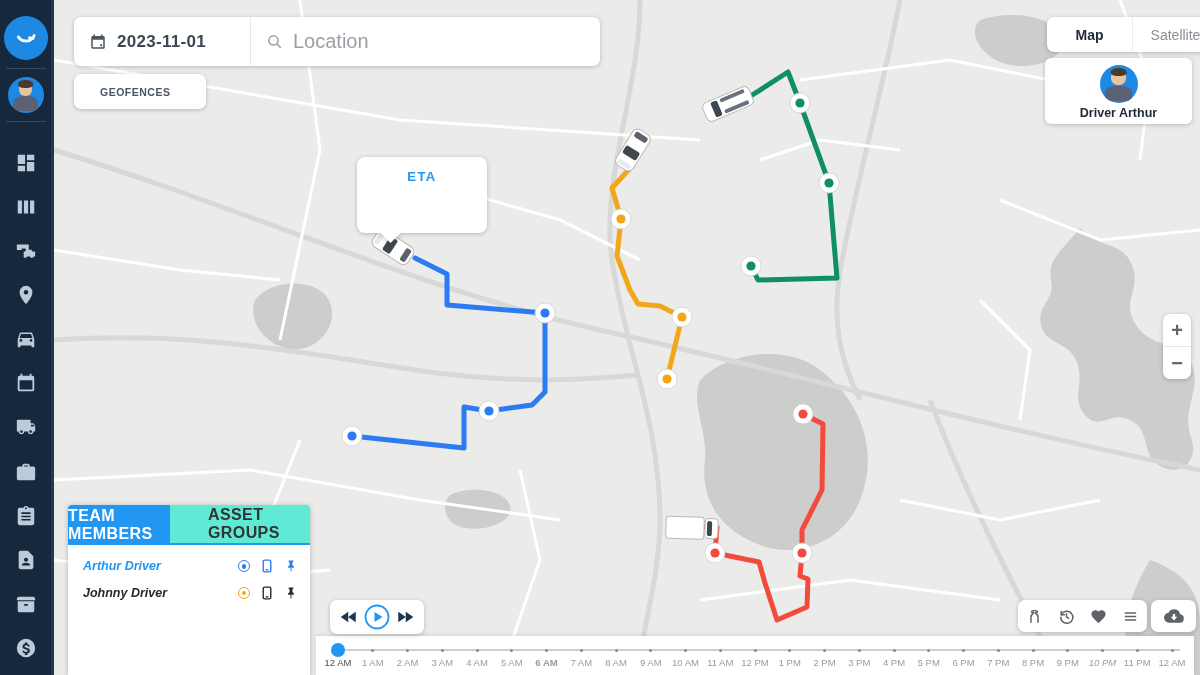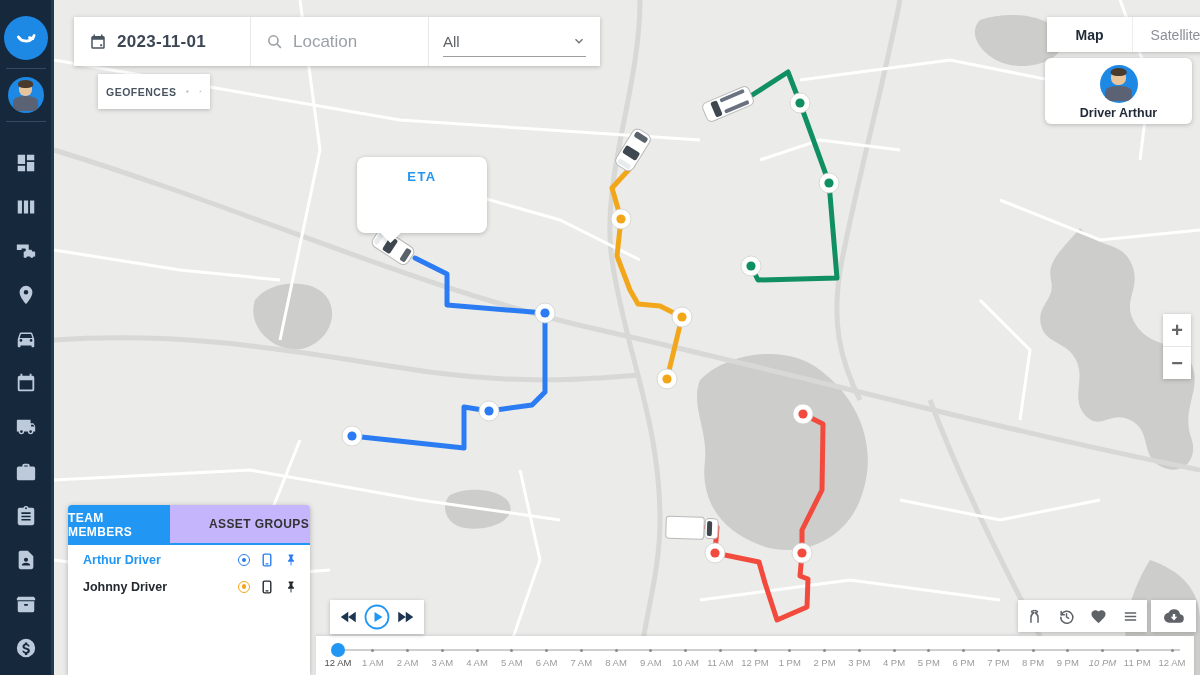--- a/index.html
+++ b/index.html
@@ -1,19 +1,19 @@
 <!DOCTYPE html>
 <html><head>
 <meta charset="utf-8">
 <style>
   html,body{margin:0;padding:0;background:#ddd;}
   #stage{position:relative;width:1200px;height:675px;overflow:hidden;
          font-family:"Liberation Sans",sans-serif;background:#ebebe9;}
   svg{display:block;}
-  .card{position:absolute;background:#fff;border-radius:0;
+  .card{position:absolute;background:#fff;border-radius:7px;
         box-shadow:0 1px 4px rgba(60,64,67,.3);}
   
   #sidebar{position:absolute;left:0;top:0;width:54px;height:675px;background:#16283c;
            border-right:3px solid #223952;box-sizing:border-box;z-index:40;
            display:flex;flex-direction:column;align-items:center;}
   #logo{width:44px;height:44px;border-radius:50%;background:#1e88e5;margin-top:16px;
         display:flex;align-items:center;justify-content:center;}
   .sb-div{width:40px;height:1px;background:#34495f;margin:8px 0;}
   #side-avatar{width:36px;height:36px;border-radius:50%;background:#1e88e5;overflow:hidden;position:relative;}
   #nav{display:flex;flex-direction:column;align-items:center;justify-content:space-between;
@@ -25,30 +25,30 @@
   .face .head{width:38%;height:38%;background:#e8c49c;border-radius:45%;margin:14% auto 0;}
   .face .hair{position:absolute;top:8%;left:50%;transform:translateX(-50%);width:44%;height:22%;
               background:#4a3a2c;border-radius:50% 50% 40% 40%;}
   .face .body{width:72%;height:40%;background:#5a6273;border-radius:40% 40% 0 0;margin:2% auto 0;}
   
   #topbar{left:74px;top:17px;width:526px;height:49px;display:flex;align-items:stretch;z-index:30;}
   .tb-sec{display:flex;align-items:center;box-sizing:border-box;}
   #tb-date{width:176px;padding-left:15px;gap:10px;}
   #tb-date .val{font-size:17px;font-weight:bold;color:#3c4654;letter-spacing:.3px;}
   #tb-loc{width:178px;border-left:1px solid #e8e8e8;padding-left:15px;gap:8px;}
-  #tb-loc input{border:none;outline:none;font-size:17px;width:120px;color:#1d4ed8;
+  #tb-loc input{border:none;outline:none;font-size:20px;width:120px;color:#1d4ed8;
                 font-family:"Liberation Sans",sans-serif;background:transparent;}
   #tb-loc input::placeholder{color:#9aa0a6;}
   #tb-all{width:172px;border-left:1px solid #e8e8e8;padding:0 14px;}
   #tb-all .sel{flex:1;border-bottom:1px solid #9e9e9e;display:flex;align-items:center;
                justify-content:space-between;height:30px;cursor:pointer;}
   #tb-all .sel span{font-size:15px;color:#5f6368;}
   
-  #geofences{left:74px;top:74px;width:112px;height:35px;display:flex;align-items:center;
-             padding:0 8px;box-sizing:border-box;gap:10px;z-index:30;margin-left:24px;}
+  #geofences{left:74px;top:74px;width:132px;height:35px;display:flex;align-items:center;
+             padding:0 26px;box-sizing:border-box;gap:10px;z-index:30;}
   #geofences .lbl{font-size:10.5px;font-weight:bold;color:#4a5562;letter-spacing:.5px;flex:1;}
   #geofences svg{width:17px;height:17px;color:#5f6368;cursor:pointer;}
   
   #maptoggle{left:1047px;top:17px;width:171px;height:35px;display:flex;z-index:30;}
   #maptoggle .opt{flex:1;display:flex;align-items:center;justify-content:center;font-size:14px;cursor:pointer;}
   #maptoggle .opt.active{font-weight:bold;color:#1f2937;}
   #maptoggle .opt.inactive{color:#8a8f98;border-left:1px solid #ececec;}
   
   #drivercard{left:1045px;top:58px;width:147px;height:66px;border-radius:6px;z-index:30;
               display:flex;flex-direction:column;align-items:center;cursor:pointer;}
@@ -63,26 +63,26 @@
             transform:rotate(45deg);box-shadow:3px 3px 4px rgba(60,64,67,.15);}
   
   #zoomctrl{left:1163px;top:314px;width:28px;height:65px;display:flex;flex-direction:column;z-index:30;}
   #zoomctrl div{flex:1;display:flex;align-items:center;justify-content:center;font-size:20px;
                 color:#666;cursor:pointer;font-weight:bold;}
   #zoomctrl .zin{border-bottom:1px solid #e6e6e6;}
   
   #teampanel{position:absolute;left:68px;top:505px;width:242px;bottom:0;z-index:35;
              box-shadow:0 1px 5px rgba(60,64,67,.35);border-radius:4px 4px 0 0;overflow:hidden;}
   #teamtabs{display:flex;height:40px;}
-  .ttab{flex:1;display:flex;align-items:center;justify-content:center;font-size:12px;
+  .ttab{flex:1;display:flex;align-items:center;justify-content:center;font-size:16px;
         font-weight:bold;letter-spacing:.4px;cursor:pointer;}
   .ttab.active{background:#2196f3;color:#fff;}
-  .ttab.inactive{background:#c4b5fd;color:#333;border-bottom:2px solid #2196f3;padding-left:38px;}
+  .ttab.inactive{background:#5eead4;color:#333;border-bottom:2px solid #2196f3;padding-left:38px;}
   #teamlist{background:#fff;height:130px;padding-top:8px;}
-  .trow{display:flex;align-items:flex-start;height:26.5px;padding:0 12px 0 15px;cursor:pointer;}
+  .trow{display:flex;align-items:center;height:26.5px;padding:0 12px 0 15px;cursor:pointer;font-style:italic;}
   .trow .tname{font-size:12.5px;font-weight:bold;flex:1;}
   .ticons{display:flex;align-items:center;gap:10px;}
   .target{width:12px;height:12px;border-radius:50%;border:1.8px solid;display:flex;
           align-items:center;justify-content:center;box-sizing:border-box;}
   .target i{width:4.5px;height:4.5px;border-radius:50%;display:block;}
   .ticons svg{width:14px;height:14px;}
   
   #playback{left:330px;top:600px;width:94px;height:34px;display:flex;align-items:center;
             justify-content:space-between;padding:0 10px;box-sizing:border-box;z-index:30;}
   #playback .pb{cursor:pointer;display:flex;align-items:center;}
@@ -306,28 +306,20 @@
       </svg>
       <span class="val">2023-11-01</span>
     </div>
     <div id="tb-loc" class="tb-sec">
       <svg width="17" height="17" viewBox="0 0 24 24" fill="none" stroke="#9aa0a6" stroke-width="2.2">
         <circle cx="10.5" cy="10.5" r="6.5"></circle>
           <path d="M15.5 15.5L21 21"></path>
       </svg>
       <input placeholder="Location" style="">
     </div>
-    <div id="tb-all" class="tb-sec">
-      <div class="sel">
-        <span>All</span>
-        <svg width="14" height="14" viewBox="0 0 24 24" fill="none" stroke="#757575" stroke-width="2.4">
-          <path d="M6 9l6 6 6-6"></path>
-        </svg>
-      </div>
-    </div>
   </div>
 
   <div id="geofences" class="card">
     <span class="lbl">GEOFENCES</span>
     <svg viewBox="0 0 24 24" fill="currentColor">
       <path d="M4 6h16v2.2H4zM4 10.9h16v2.2H4zM4 15.8h16V18H4z"></path>
     </svg>
     <svg viewBox="0 0 24 24" fill="currentColor">
       <path d="M5 16.5V19h2.5L17 9.5 14.5 7zM19.6 6.9a.9.9 0 0 0 0-1.3l-1.2-1.2a.9.9 0 0 0-1.3 0L15.6 6l2.5 2.5z"></path>
       <path d="M4 5.5l2.3-1.2-.4 2.5zM19 16l1.5 2-2.4.5z"></path>
@@ -461,21 +453,21 @@
       <div class="tlabel" style="left: 34.75px;">1 AM</div>
       <div class="tick" style="left: 90px;"></div>
       <div class="tlabel" style="left: 69.5px;">2 AM</div>
       <div class="tick" style="left: 124.75px;"></div>
       <div class="tlabel" style="left: 104.25px;">3 AM</div>
       <div class="tick" style="left: 159.5px;"></div>
       <div class="tlabel" style="left: 139px;">4 AM</div>
       <div class="tick" style="left: 194.25px;"></div>
       <div class="tlabel" style="left: 173.75px;">5 AM</div>
       <div class="tick" style="left: 229px;"></div>
-      <div class="tlabel" style="left: 208.5px;">6 AM</div>
+      <div class="tlabel" style="left: 208.5px; font-weight: bold;">6 AM</div>
       <div class="tick" style="left: 263.75px;"></div>
       <div class="tlabel" style="left: 243.25px;">7 AM</div>
       <div class="tick" style="left: 298.5px;"></div>
       <div class="tlabel" style="left: 278px;">8 AM</div>
       <div class="tick" style="left: 333.25px;"></div>
       <div class="tlabel" style="left: 312.75px;">9 AM</div>
       <div class="tick" style="left: 368px;"></div>
       <div class="tlabel" style="left: 347.5px;">10 AM</div>
       <div class="tick" style="left: 402.75px;"></div>
       <div class="tlabel" style="left: 382.25px;">11 AM</div>

